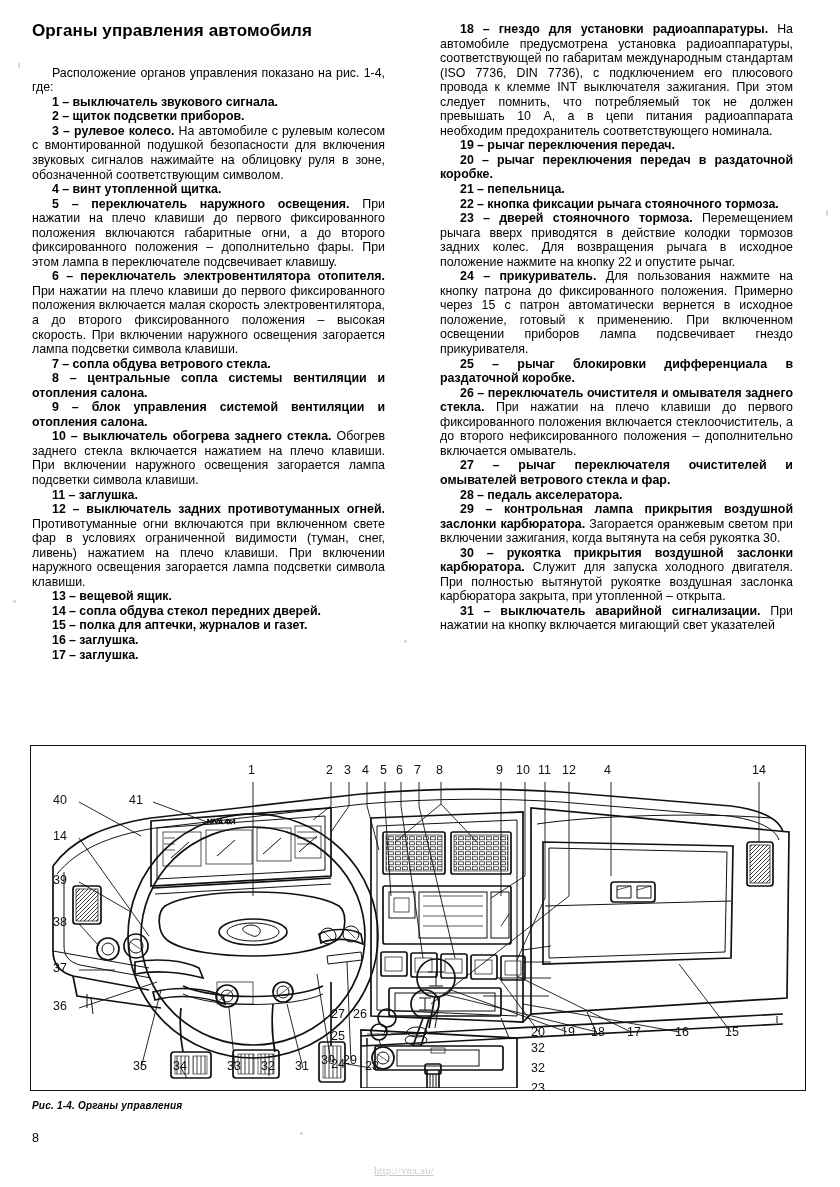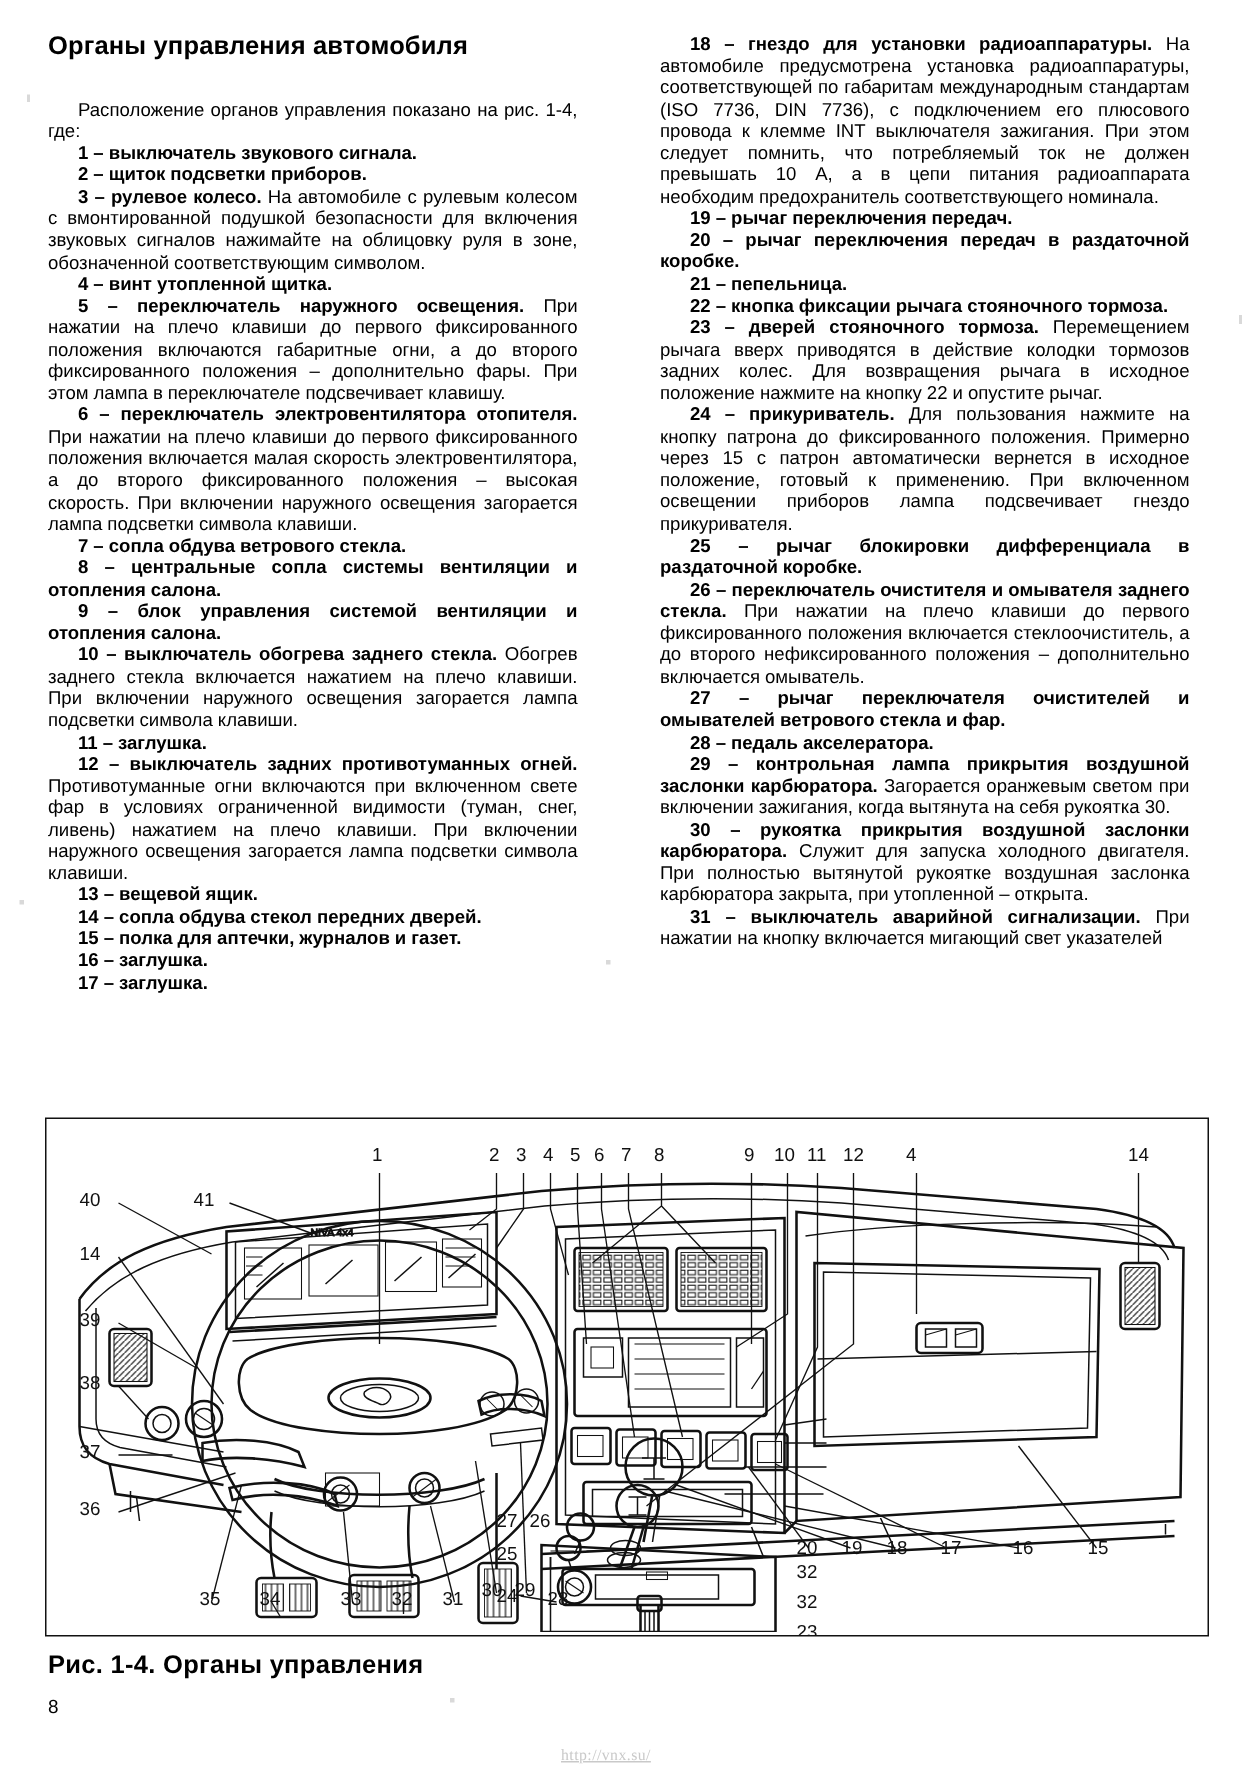--- a/index.html
+++ b/index.html
@@ -62,23 +62,24 @@
     background: #fff;
     box-sizing: border-box;
     overflow: hidden;
   }
   .figure-wrap svg { display: block; }
 
   .fig-caption {
     position: absolute;
     left: 32px;
     top: 1100px;
-    font-size: 17px;
+    font-size: 10px;
     font-weight: bold;
     letter-spacing: .2px;
+    font-style: italic;
   }
   .page-number {
     position: absolute;
     left: 32px;
     top: 1131px;
     font-size: 12.6px;
   }
   .watermark {
     position: absolute;
     left: 374px;

